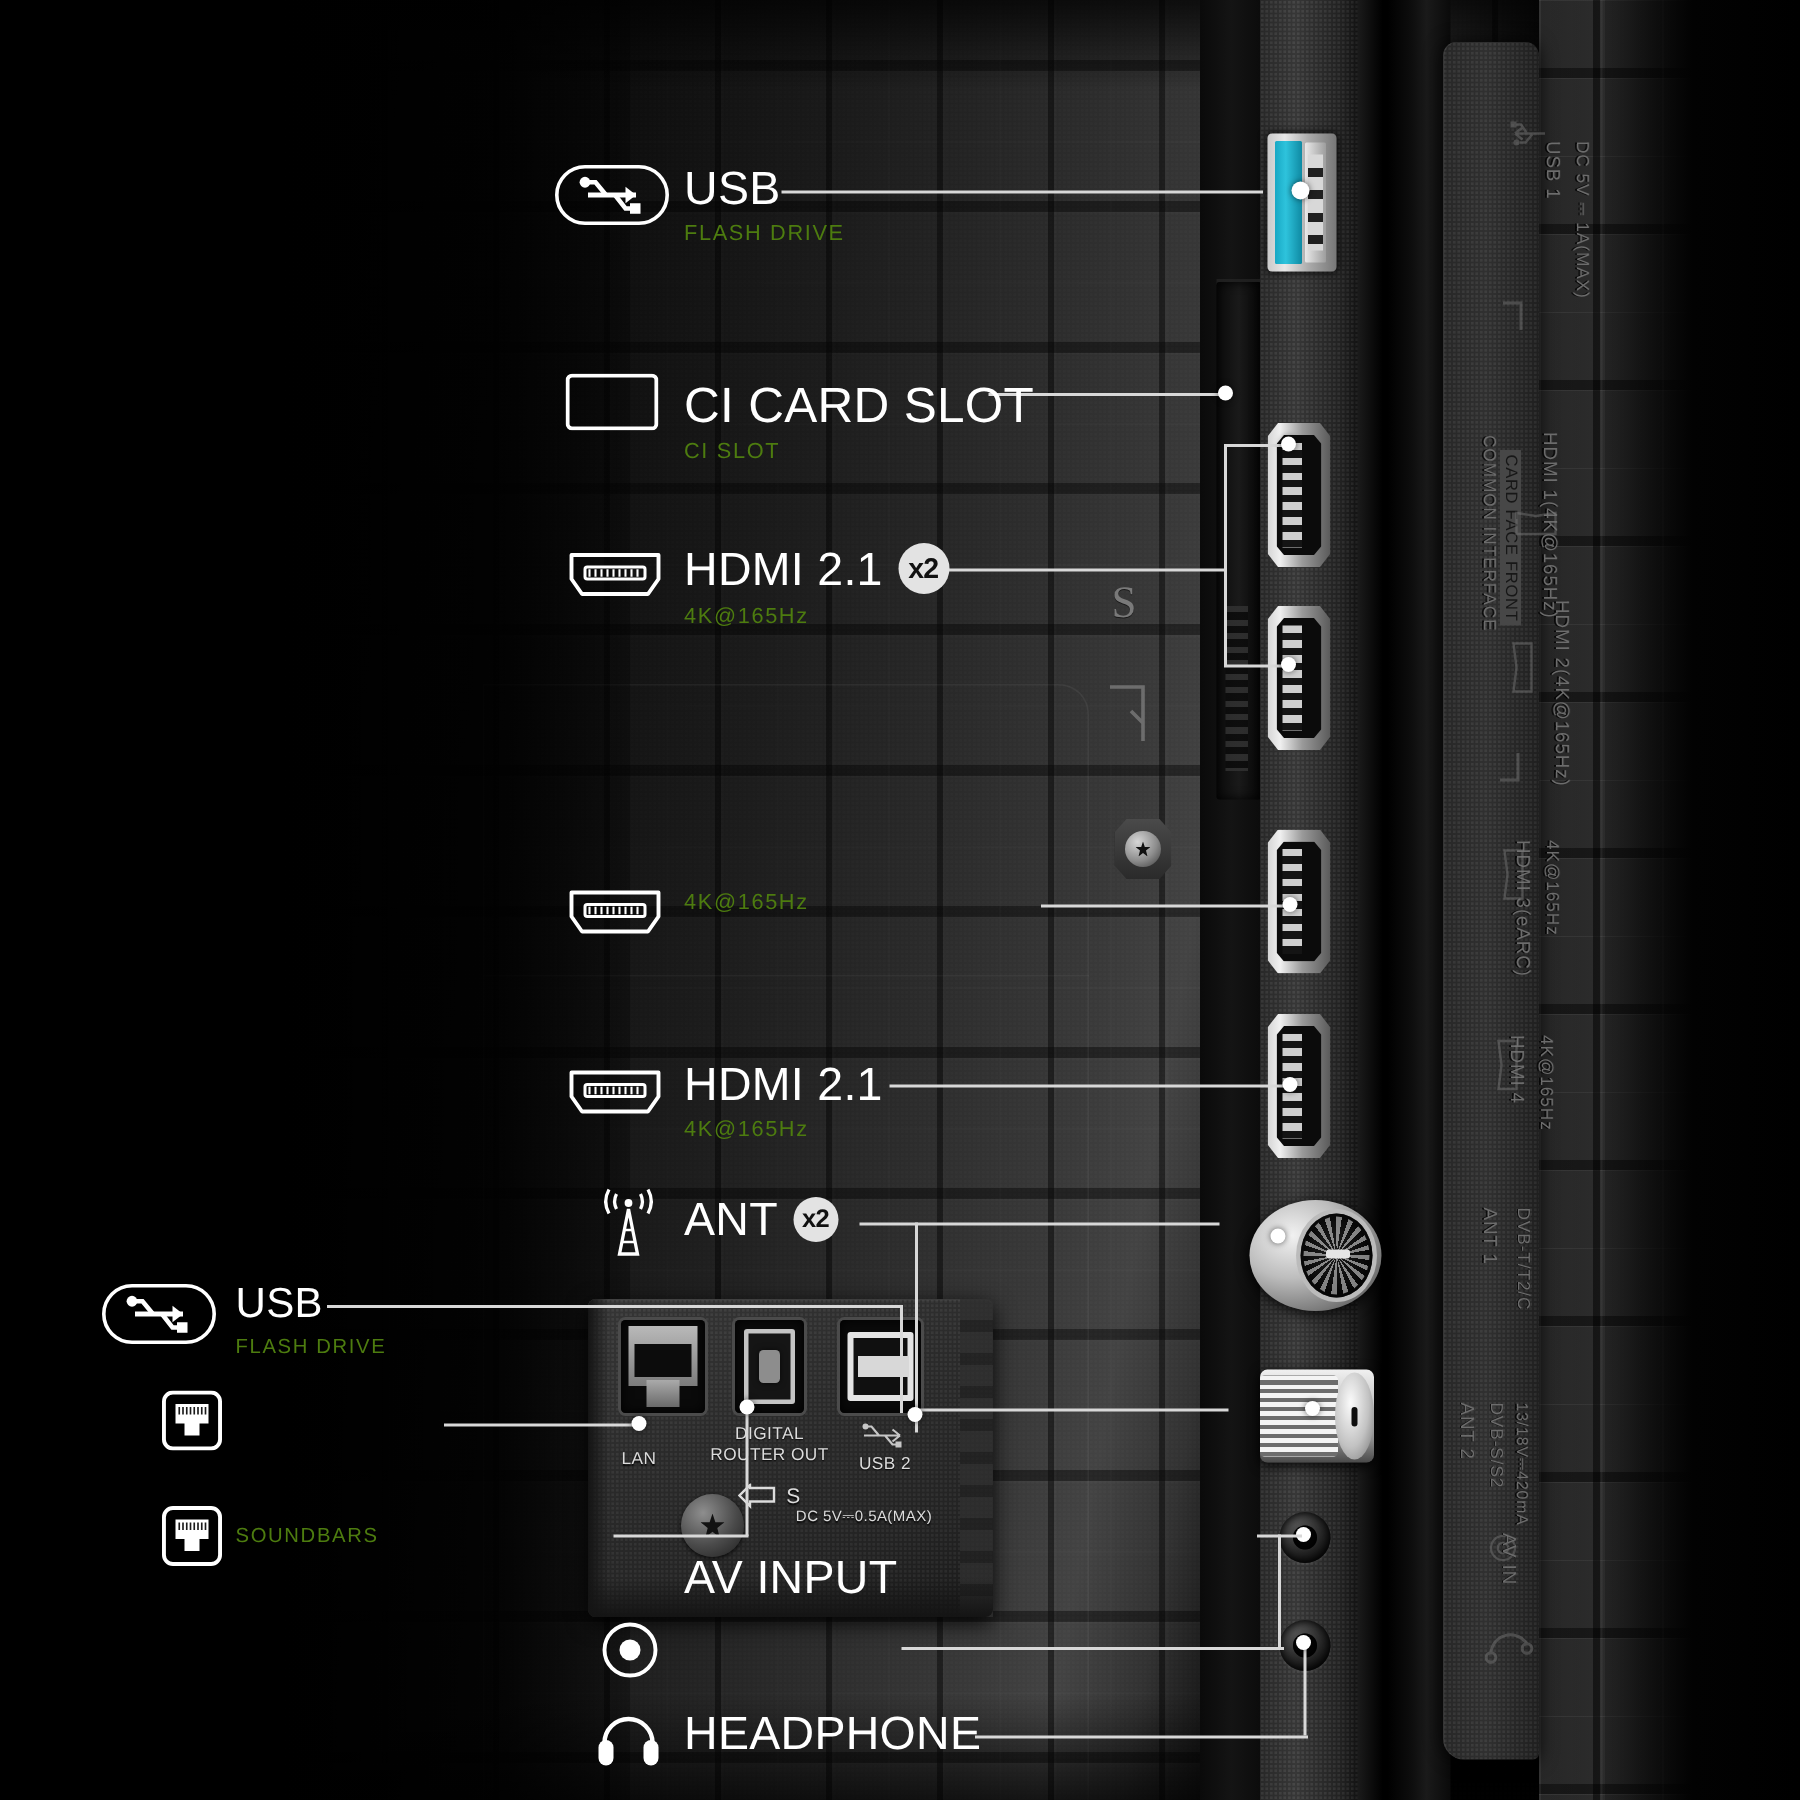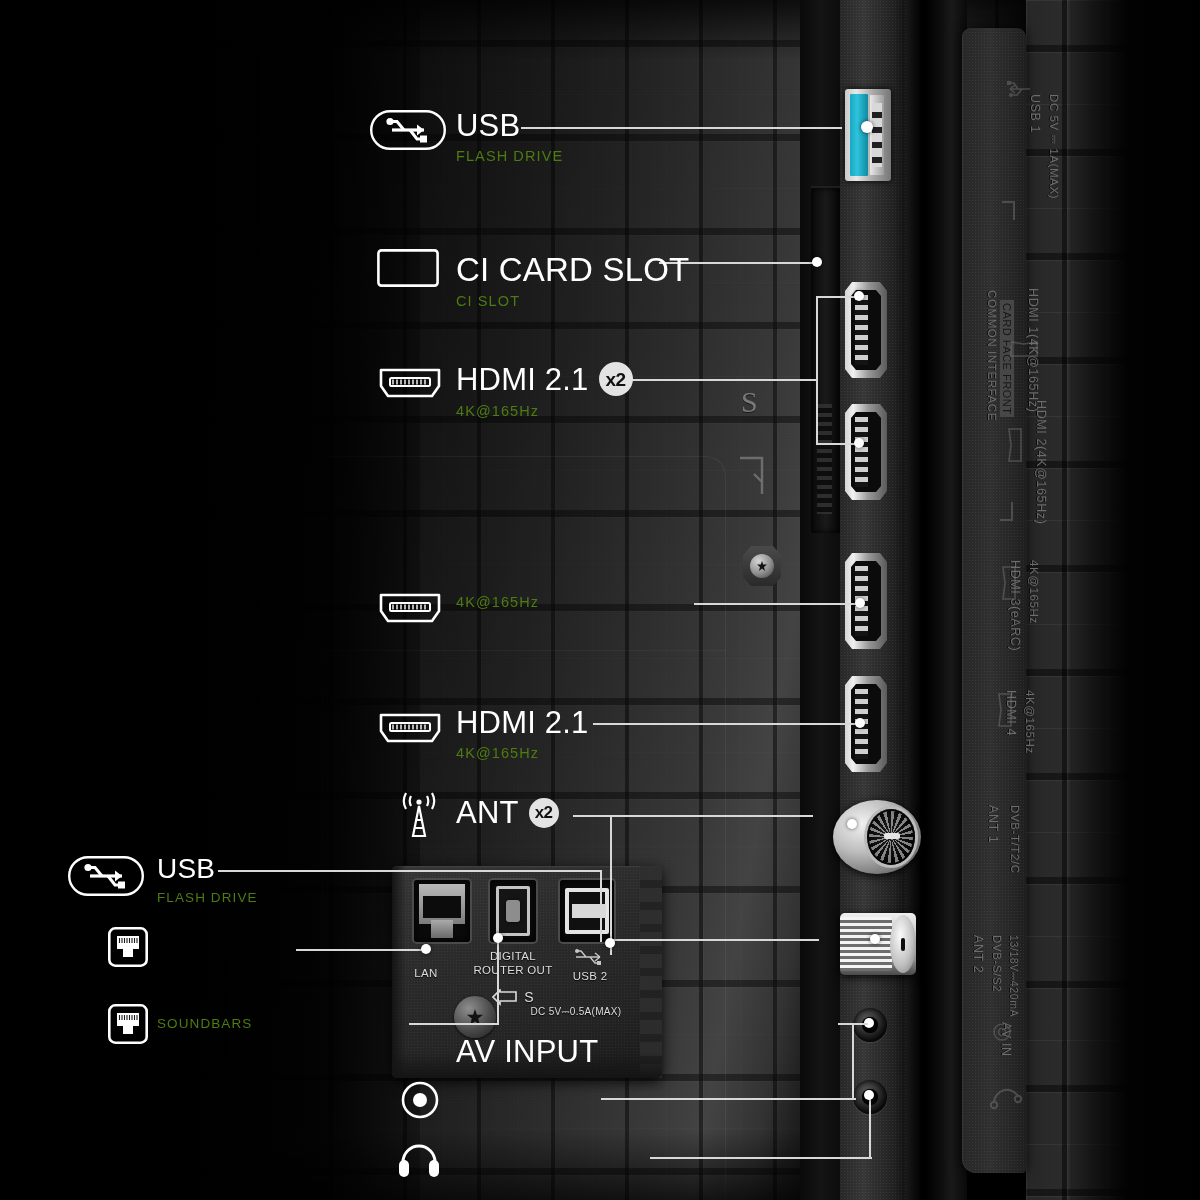--- a/index.html
+++ b/index.html
@@ -586,16 +586,21 @@
       </div>
   </div>
 
   <div class="icon-box" style="left:397px; top:1138px;">
     <svg width="44" height="40" viewBox="0 0 44 40">
       <path d="M6 24 A16 16 0 0 1 38 24" stroke="#fff" stroke-width="3" fill="none"></path>
       <rect x="2" y="22" width="10" height="17" rx="5" fill="#fff"></rect>
       <rect x="32" y="22" width="10" height="17" rx="5" fill="#fff"></rect>
     </svg>
   </div>
+  <div class="lbl" style="left:456px; top:1140px;">
+    <div class="ttl">
+        <span>HEADPHONE</span>
+      </div>
+  </div>
 
   <div class="vig-right"></div>
 
 </div>
 
 </body></html>

